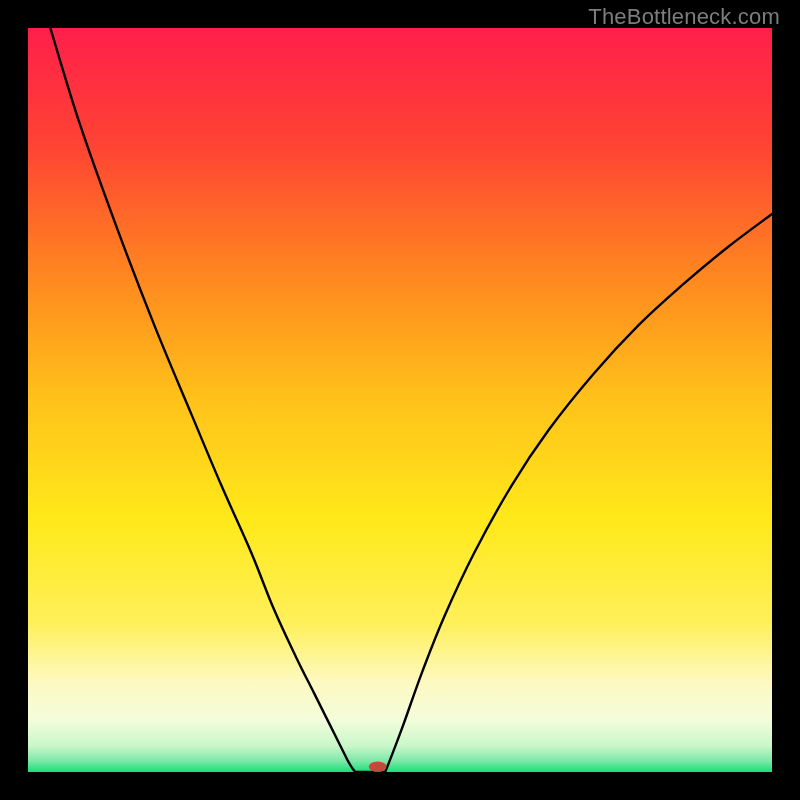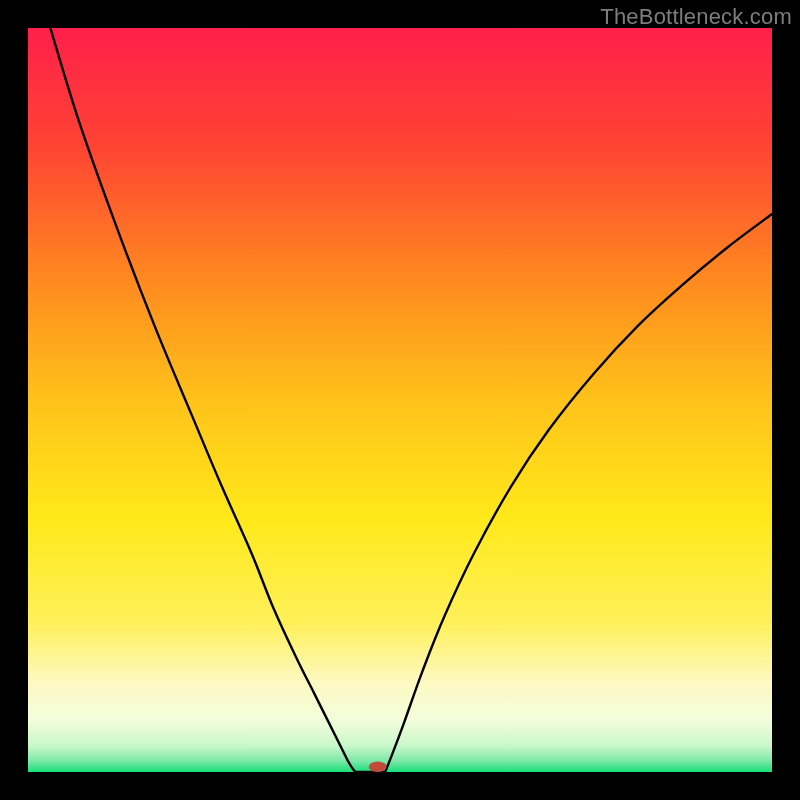--- a/index.html
+++ b/index.html
@@ -13,21 +13,21 @@
   }
   .frame {
     position: relative;
     width: 800px;
     height: 800px;
     background: #000;
   }
   .watermark {
     position: absolute;
     top: 4px;
-    right: 8px;
+    right: 20px;
     color: #7d7d7d;
     font-size: 22px;
     font-weight: 400;
     letter-spacing: 0.2px;
     z-index: 5;
     user-select: none;
     margin-left: 20px;
   }
   svg.plot {
     position: absolute;

